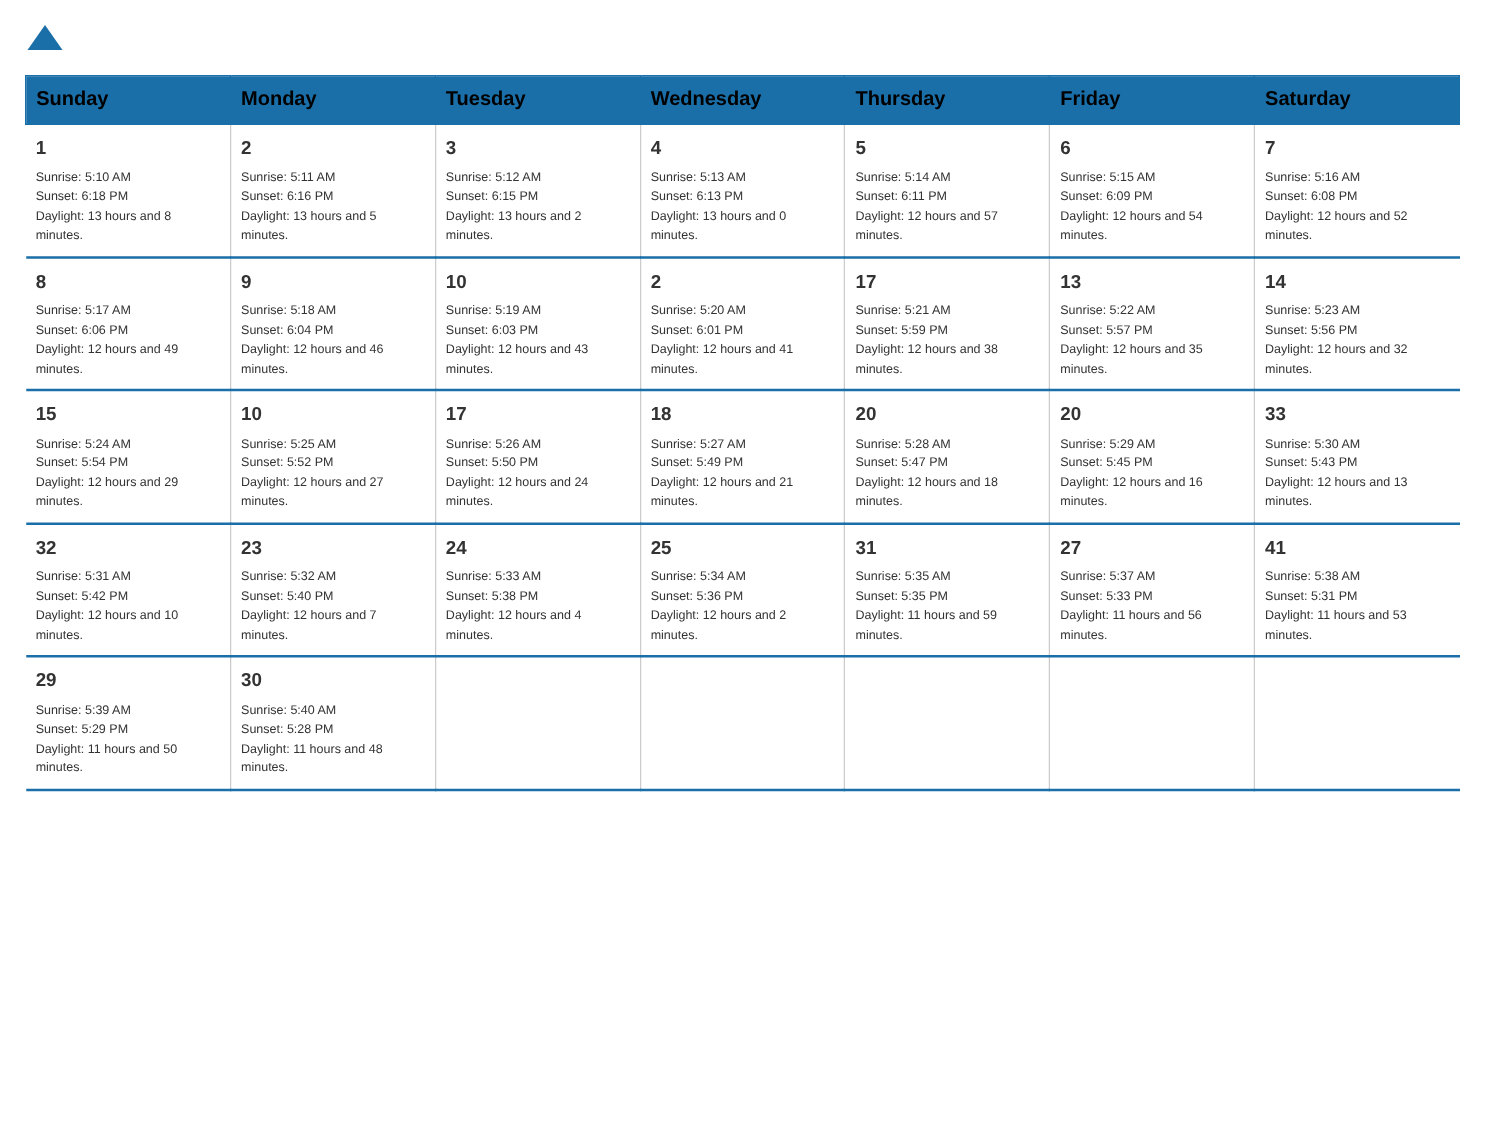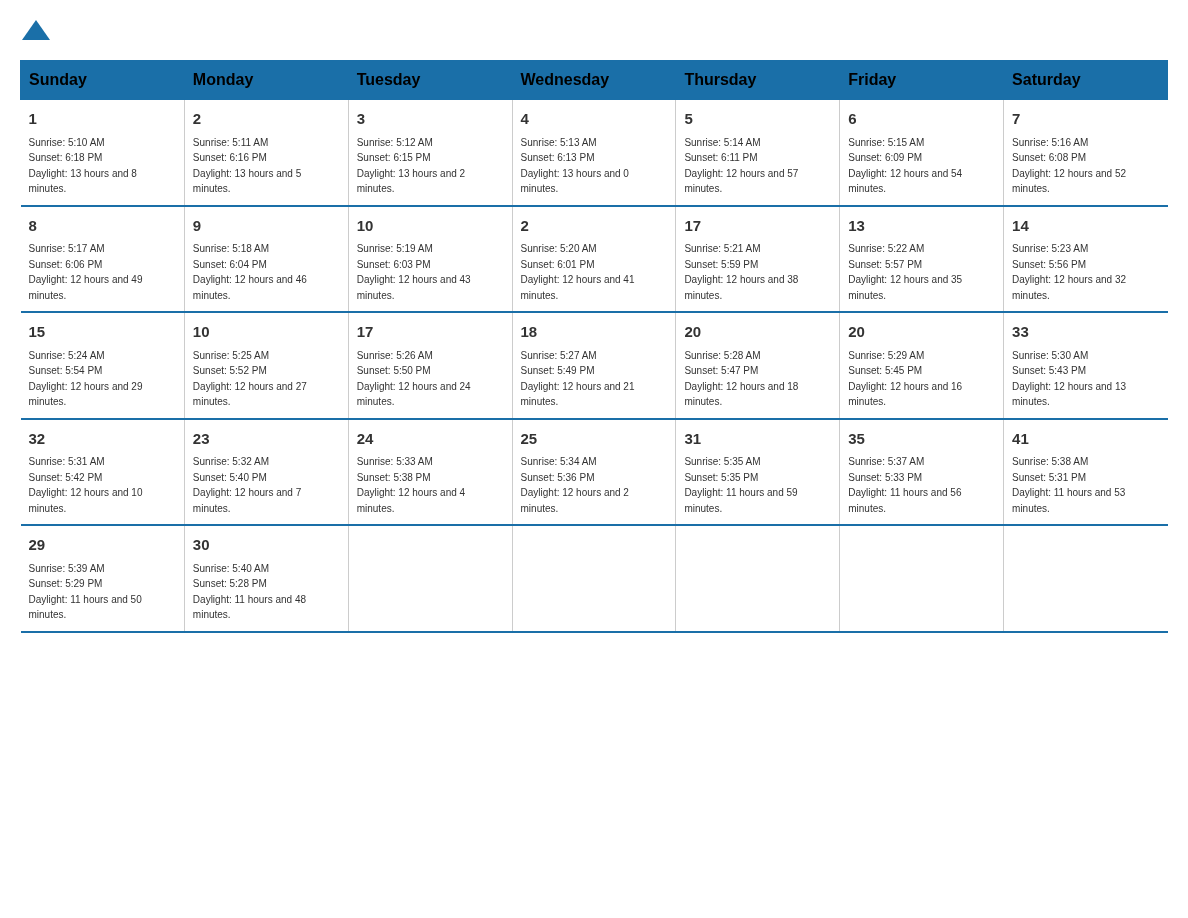--- a/index.html
+++ b/index.html
@@ -234,21 +234,21 @@
         </td>
         <td>
           <span class="day-num">25</span>
           <div class="day-info">Sunrise: 5:34 AM<br>Sunset: 5:36 PM<br>Daylight: 12 hours and 2 minutes.</div>
         </td>
         <td>
           <span class="day-num">31</span>
           <div class="day-info">Sunrise: 5:35 AM<br>Sunset: 5:35 PM<br>Daylight: 11 hours and 59 minutes.</div>
         </td>
         <td>
-          <span class="day-num">35</span>
+          <span class="day-num">27</span>
           <div class="day-info">Sunrise: 5:37 AM<br>Sunset: 5:33 PM<br>Daylight: 11 hours and 56 minutes.</div>
         </td>
         <td>
           <span class="day-num">41</span>
           <div class="day-info">Sunrise: 5:38 AM<br>Sunset: 5:31 PM<br>Daylight: 11 hours and 53 minutes.</div>
         </td>
       </tr>
       <tr>
         <td>
           <span class="day-num">29</span>

